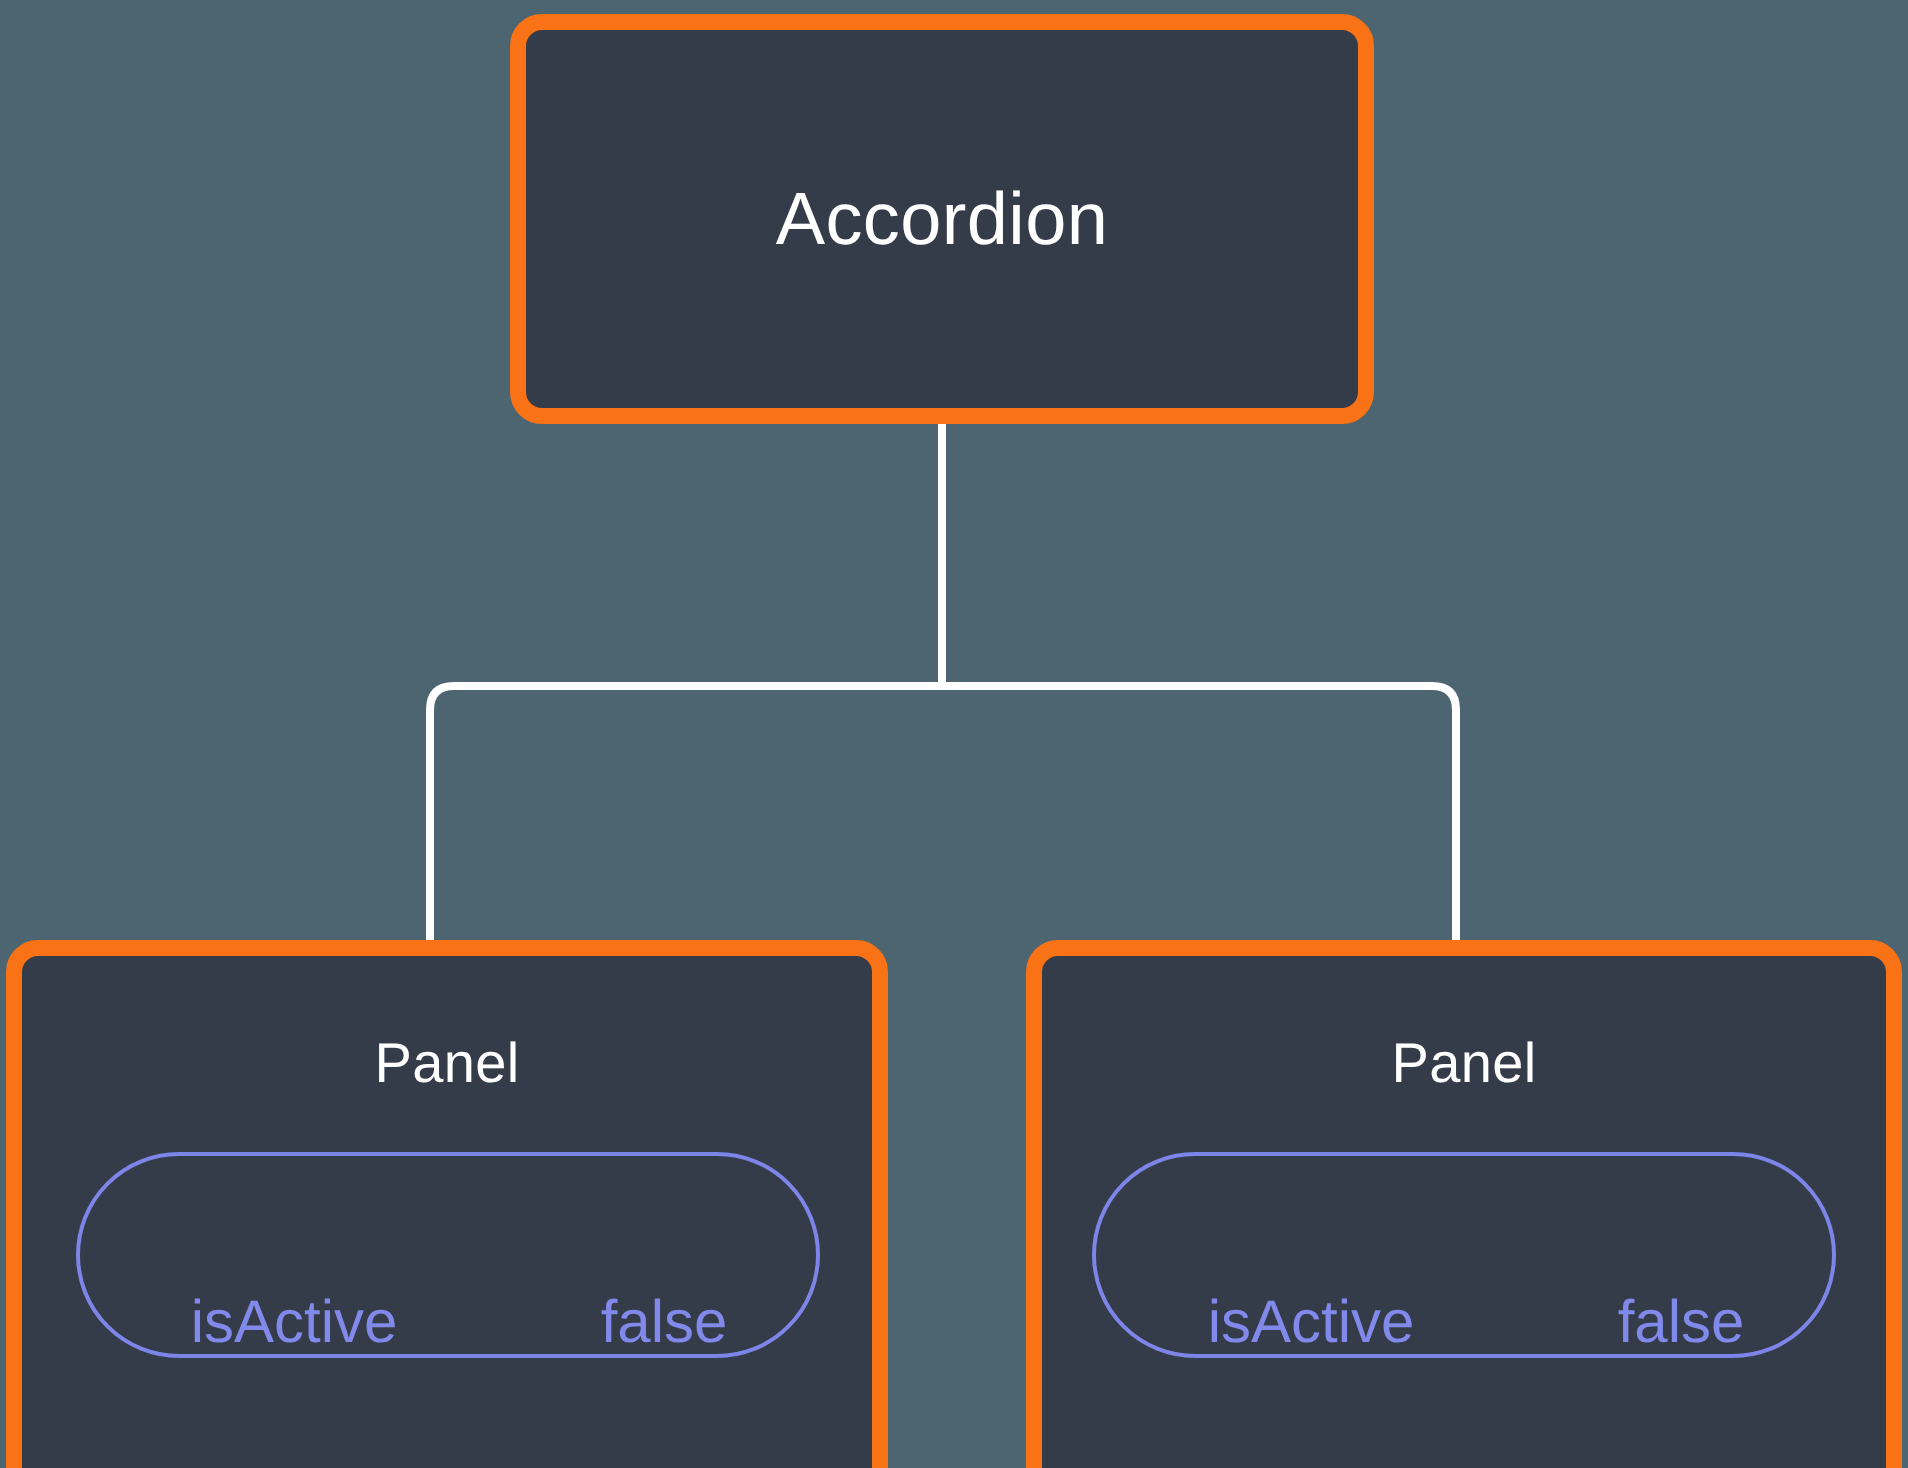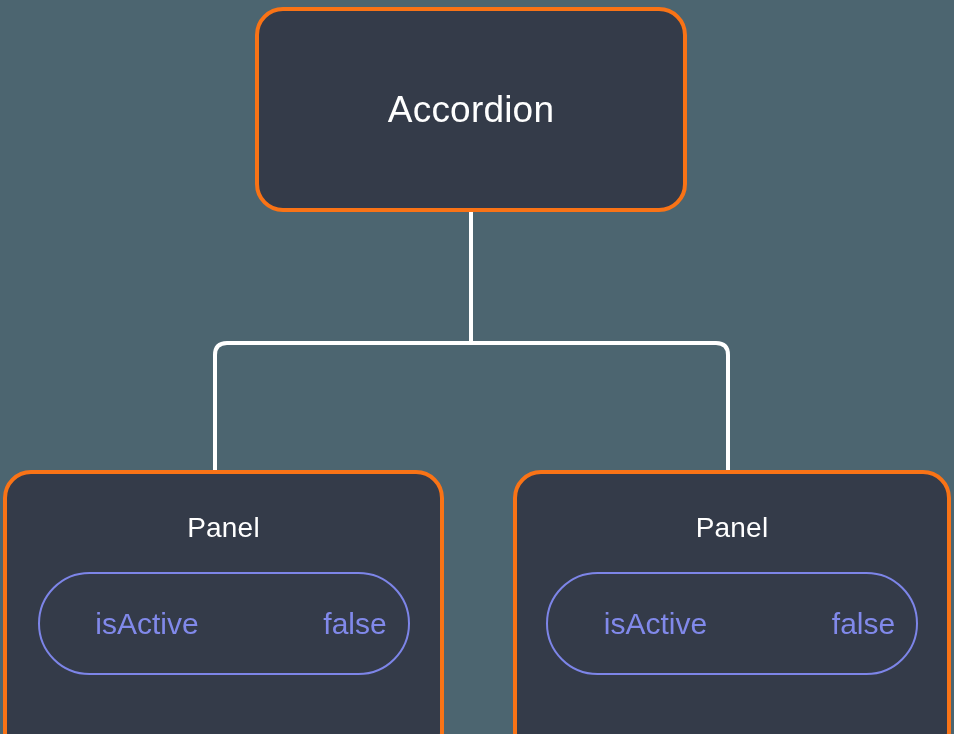--- a/index.html
+++ b/index.html
@@ -29,22 +29,22 @@
     width: 954px;
     height: 734px;
     pointer-events: none;
   }
 
   
   .node {
     position: absolute;
     box-sizing: border-box;
     background: #343b49;
-    border: 4px solid #f97316;
-    border-radius: 28px;
+    border: 8px solid #f97316;
+    border-radius: 16px;
     display: flex;
     flex-direction: column;
     align-items: center;
   }
 
   .node-root {
     left: 255px;
     top: 7px;
     width: 432px;
     height: 205px;
@@ -81,23 +81,22 @@
   }
 
   
   .pill {
     box-sizing: border-box;
     margin-top: 30px;
     height: 103px;
     border: 2px solid #7d85e8;
     border-radius: 52px;
     display: flex;
-    align-items: center;
+    align-items: flex-end;
     overflow: hidden;
-    gap: 23px;
   }
 
   .pill-left  { width: 372px; }
   .pill-right { width: 372px; }
 
   .pill-cell {
     display: flex;
     align-items: center;
     justify-content: center;
     color: #8189ea;

